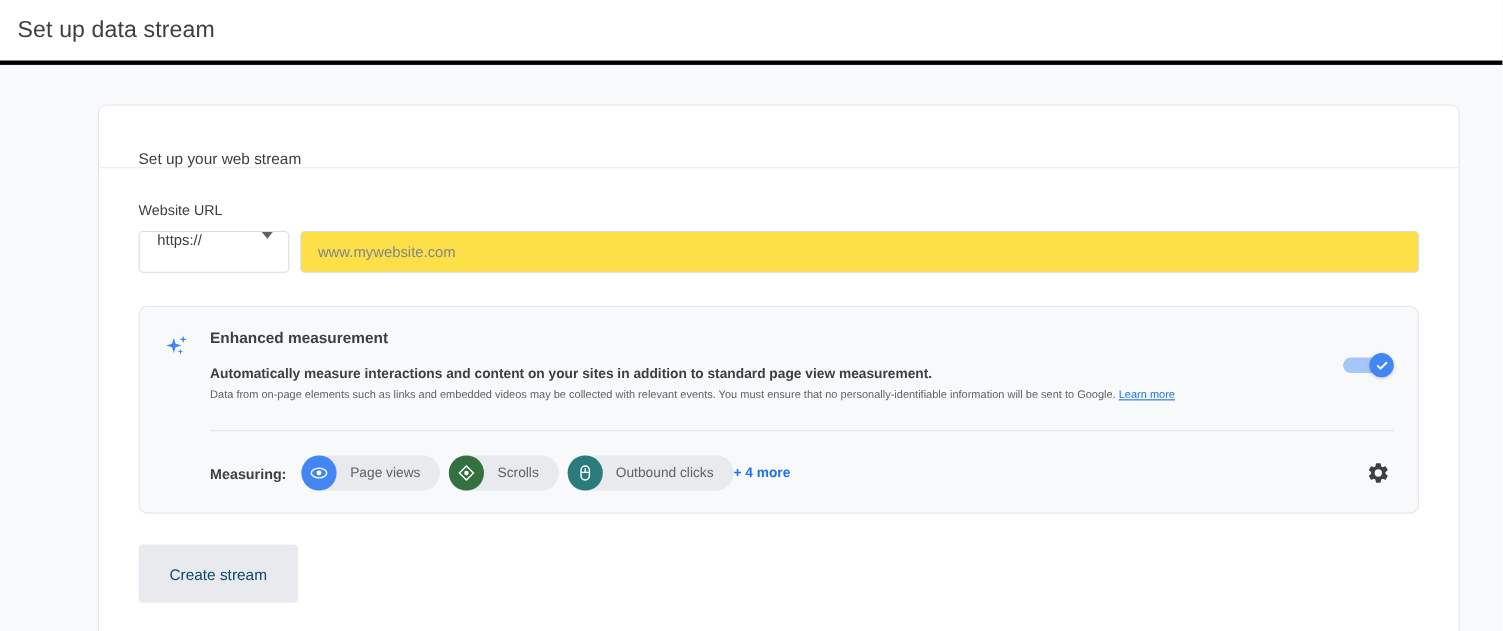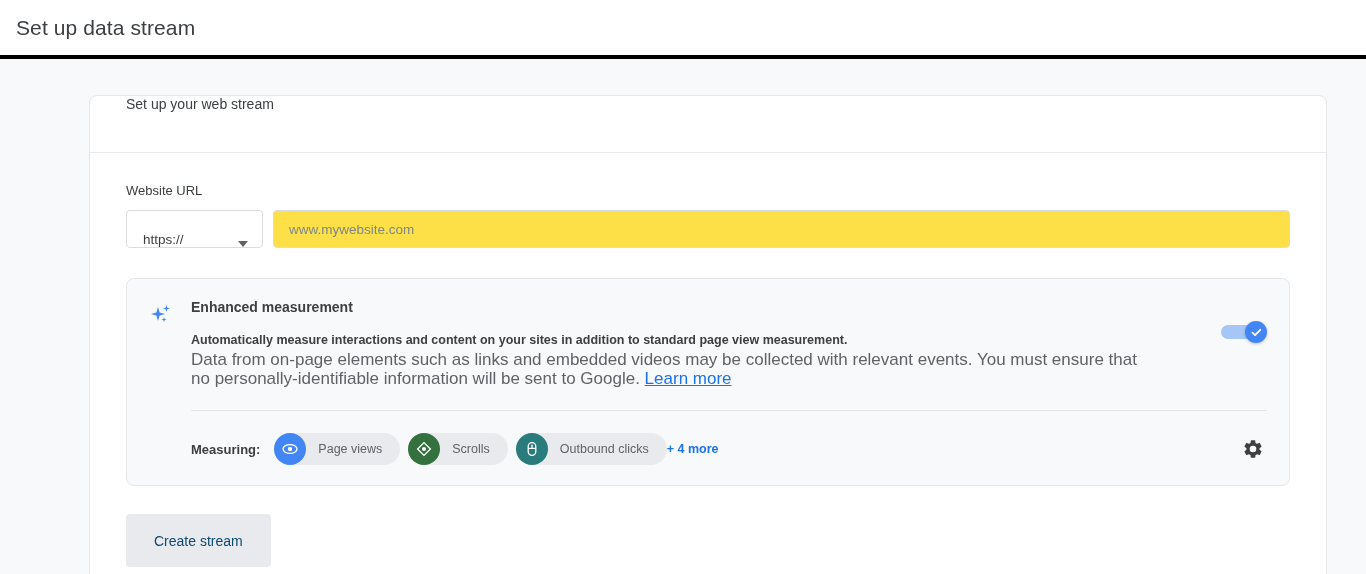--- a/index.html
+++ b/index.html
@@ -40,21 +40,21 @@
   .card {
     width: 1238px;
     background: #ffffff;
     border: 1px solid #e4e6e9;
     border-radius: 8px;
     overflow: hidden;
   }
   .card-header {
     height: 57px;
     display: flex;
-    align-items: flex-start;
+    align-items: flex-end;
     padding: 0 36px;
     border-bottom: 1px solid #e8eaed;
   }
   .card-header-title {
     font-size: 14px;
     color: #3c4043;
     font-weight: 400;
   }
   .card-body {
     padding: 30px 36px 36px 36px;
@@ -76,21 +76,21 @@
 
   .input-group { display: flex; gap: 10px; }
 
   .scheme-select {
     width: 137px;
     height: 38px;
     border: 1px solid #dadce0;
     border-radius: 4px;
     background: #fff;
     display: flex;
-    align-items: flex-end;
+    align-items: flex-start;
     justify-content: space-between;
     padding: 0 14px 0 16px;
     font-size: 13.5px;
     color: #3c4043;
     cursor: pointer;
     font-family: inherit;
   }
   .caret {
     width: 0; height: 0;
     border-left: 5px solid transparent;
@@ -138,21 +138,21 @@
     color: #3c4043;
     margin-bottom: 16px;
   }
   .em-desc-bold {
     font-size: 12.5px;
     font-weight: 700;
     color: #3c4043;
     line-height: 19px;
   }
   .em-desc {
-    font-size: 17px;
+    font-size: 10px;
     color: #5f6368;
     line-height: 19px;
     max-width: 1000px;
   }
   .learn-more {
     color: #1a73e8;
     text-decoration: underline;
     cursor: pointer;
   }
 

